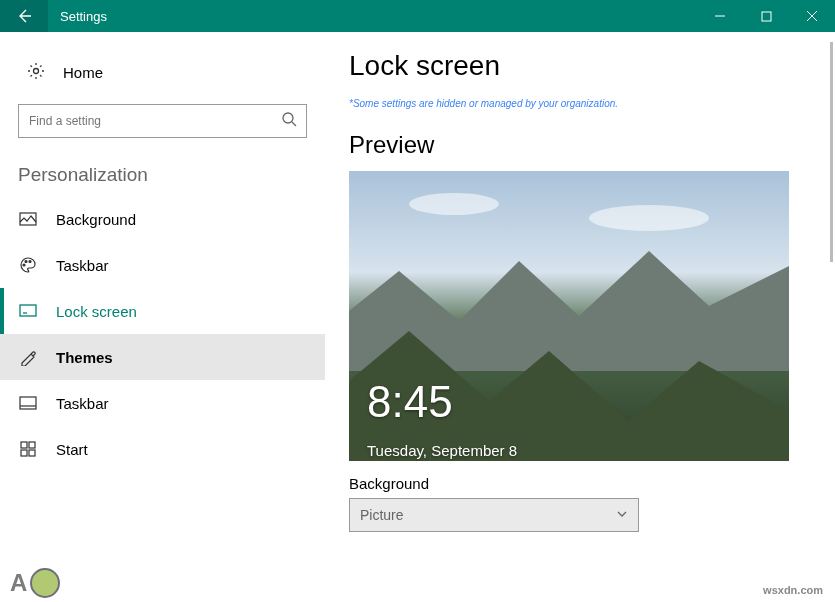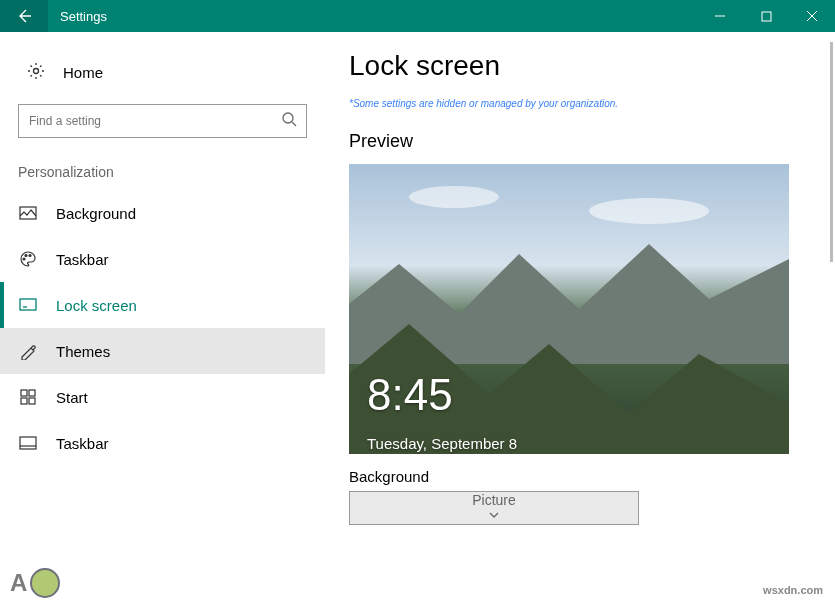--- a/index.html
+++ b/index.html
@@ -17,41 +17,41 @@
   .sidebar { width:325px; padding:20px 0 0 0; position:relative; }
   .main { flex:1; padding:18px 24px 0 24px; position:relative; overflow:hidden; }
 
   
   .home-row { display:flex; align-items:center; height:40px; padding-left:27px; gap:18px; font-size:15px; }
   .search-wrap { margin:12px 18px 0 18px; }
   .search { width:100%; height:34px; border:1px solid #999; padding:0 34px 0 10px; font-size:12px; outline:none; background:transparent; }
   .search-wrap { position:relative; }
   .search-icon { position:absolute; right:10px; top:50%; transform:translateY(-50%); pointer-events:none; }
 
-  .group-label { color:#666; font-size:14px; padding:26px 18px 10px 18px; }
+  .group-label { color:#666; font-size:19px; padding:26px 18px 10px 18px; }
   .nav-item { display:flex; align-items:center; height:46px; padding-left:18px; gap:18px; font-size:15px; cursor:pointer; }
   .nav-item.active { color:#008272; }
   .nav-item.active .bar { position:absolute; left:0; width:4px; height:46px; background:#008272; }
-  .nav-item.hover { background:#e6e6e6; }
+  .nav-item.hover { background:#e6e6e6;font-weight:bold; }
   .nav-item .icon { width:20px; display:flex; justify-content:center; }
 
   
   h1 { font-weight:400; font-size:28px; margin-bottom:16px; }
   .warning { color:#3b82f6; font-size:10px; margin-bottom:22px;font-style:italic; }
-  .section-label { font-size:18px; font-weight:400; margin-bottom:12px; }
+  .section-label { font-size:24px; font-weight:400; margin-bottom:12px; }
 
   .preview { width:440px; height:290px; position:relative; background:linear-gradient(to bottom,#a9c2d9 0%,#d7e3ed 35%,#4e6a4a 55%,#2e3f2c 100%); overflow:hidden; margin-bottom:14px;padding-left:21px; }
   .mtn-far { position:absolute; left:0; right:0; top:80px; height:120px; }
   .mtn-near { position:absolute; left:0; right:0; top:140px; height:160px; }
   .cloud { position:absolute; background:rgba(255,255,255,0.55); border-radius:50%; }
   .time { position:absolute; left:18px; bottom:34px; color:#fff; font-size:44px; font-weight:300; text-shadow:0 1px 3px rgba(0,0,0,0.5); }
   .date { position:absolute; left:18px; bottom:2px; color:#fff; font-size:15px; text-shadow:0 1px 3px rgba(0,0,0,0.5); }
 
   .bg-label { font-size:15px; margin-bottom:6px; }
-  .select { width:290px; height:34px; border:1px solid #999; background:#eaeaea; color:#666; display:flex; align-items:center; justify-content:space-between; padding:0 10px; font-size:14px;flex-direction:column; }
+  .select { width:290px; height:34px; border:1px solid #999; background:#eaeaea; color:#666; display:flex; align-items:center; justify-content:space-between; padding:0 10px; font-size:14px; }
   .scrollbar-thumb { position:absolute; right:2px; top:10px; width:3px; height:220px; background:#bbb; }
 
   .watermark { position:absolute; left:10px; bottom:4px; font-size:24px; font-weight:600; color:#666; letter-spacing:1px; display:flex; align-items:center; gap:2px; opacity:.85; }
   .watermark .pp { display:inline-block; width:30px; height:30px; border-radius:50%; background:#a4c05a; border:2px solid #556; position:relative; }
   .credit { position:absolute; right:12px; bottom:6px; font-size:11px; color:#888;font-weight:bold; }
 </style>
 </head>
 <body>
 
 <div class="titlebar">
@@ -141,37 +141,37 @@
         <svg width="18" height="18" viewBox="0 0 18 18" fill="none" stroke="#333" stroke-width="1.2">
             <path d="M3 15l9-9 3 3-9 9H3v-3zM12 6l2-2a1.5 1.5 0 0 1 2 2l-2 2"></path>
           </svg>
       </span>
       <span>Themes</span>
     </div>
 
     <div class="nav-item">
       <span class="icon">
         <svg width="18" height="18" viewBox="0 0 18 18" fill="none" stroke="#333" stroke-width="1.2">
+            <rect x="1" y="3" width="16" height="12"></rect>
+            <path d="M1 12h16"></path>
+          </svg>
+      </span>
+      <span>Taskbar</span>
+    </div>
+
+    <div class="nav-item">
+      <span class="icon">
+        <svg width="18" height="18" viewBox="0 0 18 18" fill="none" stroke="#333" stroke-width="1.2">
             <rect x="2" y="2" width="6" height="6"></rect>
             <rect x="10" y="2" width="6" height="6"></rect>
             <rect x="2" y="10" width="6" height="6"></rect>
             <rect x="10" y="10" width="6" height="6"></rect>
           </svg>
       </span>
       <span>Start</span>
-    </div>
-
-    <div class="nav-item">
-      <span class="icon">
-        <svg width="18" height="18" viewBox="0 0 18 18" fill="none" stroke="#333" stroke-width="1.2">
-            <rect x="1" y="3" width="16" height="12"></rect>
-            <path d="M1 12h16"></path>
-          </svg>
-      </span>
-      <span>Taskbar</span>
     </div>
   </div>
 
   <div class="main">
     <h1>Lock screen</h1>
     <div class="warning">*Some settings are hidden or managed by your organization.</div>
     <div class="section-label">Preview</div>
 
     <div class="preview">
       <div class="cloud" style="left:60px; top:22px; width:90px; height:22px;"></div>

